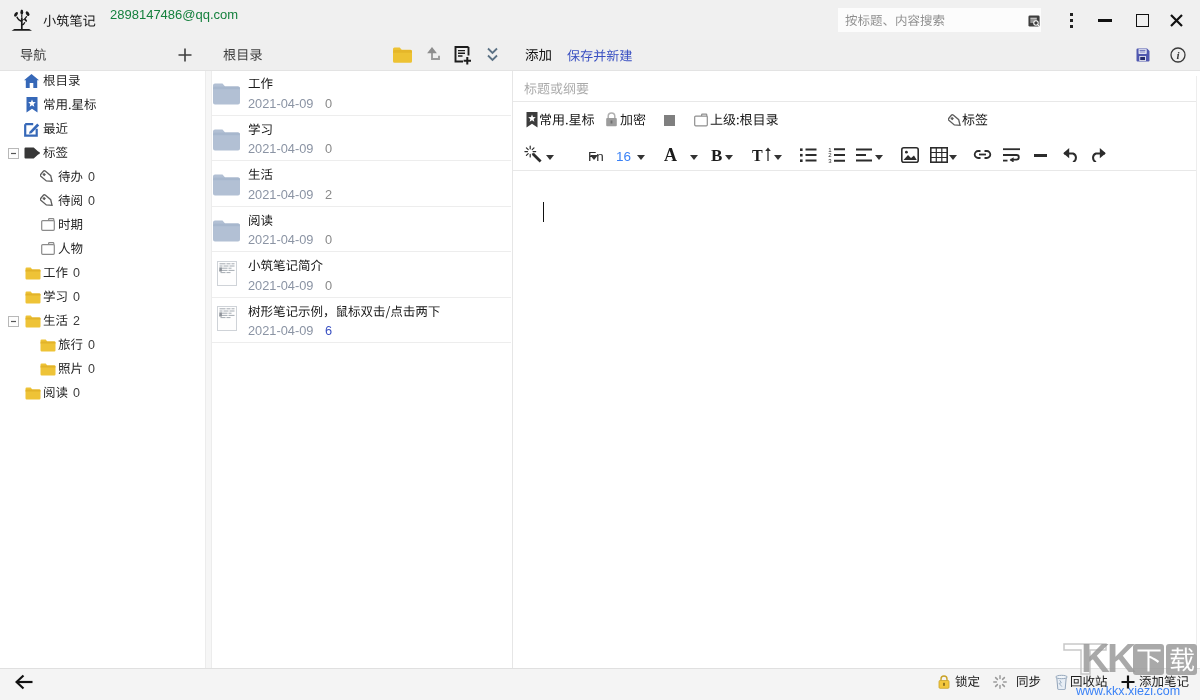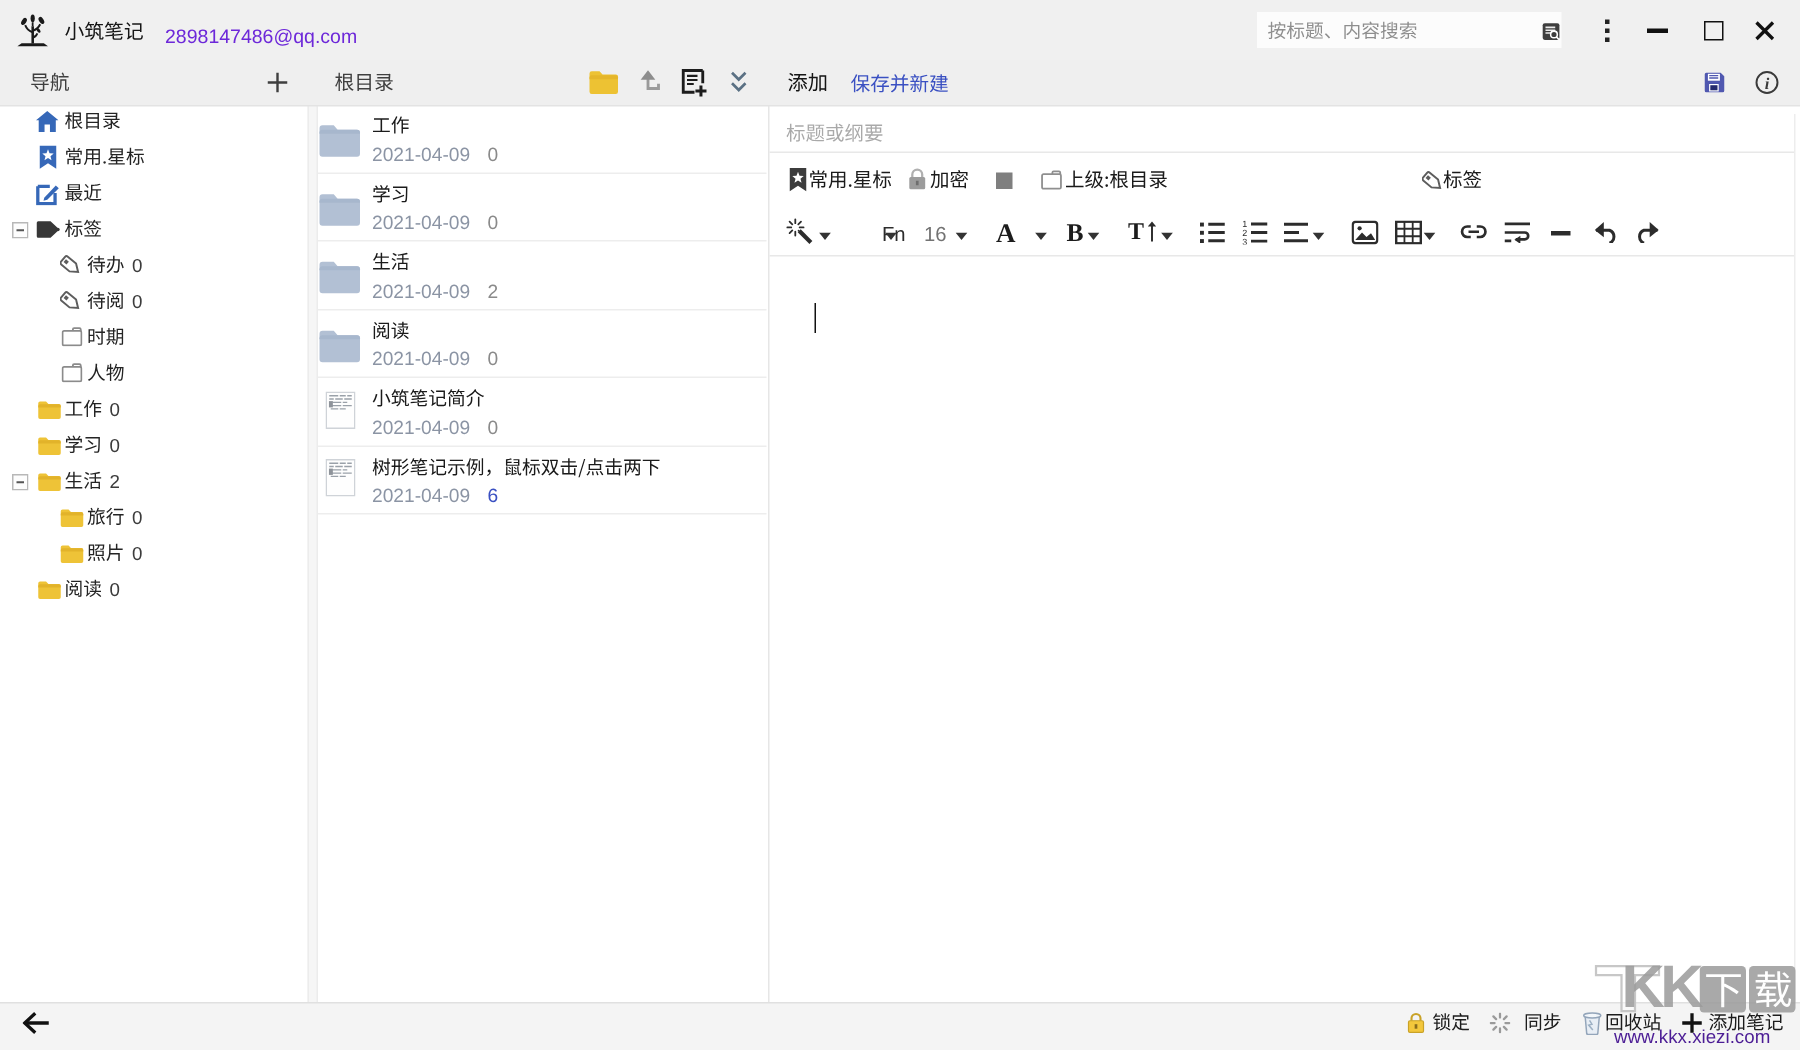--- a/index.html
+++ b/index.html
@@ -29,21 +29,21 @@
 <ellipse cx="14.6" cy="12.2" rx="1" ry="1.9" transform="rotate(-40 14.6 12.2)"></ellipse>
 <path d="M3.4 20.9 h14.8 l2.8 1.9 h-20.4 z"></path>
 </g>
   </svg>
 <svg style="position:absolute;left:43.0px;top:13.9px;" width="52.8" height="15.2" viewBox="0 0 52.8 15.2">
     <path transform="translate(0.00,11.62) scale(0.013200,-0.013200)" d="M464 826H545V24Q545 -17 533.0 -37.0Q521 -57 494 -66Q466 -75 418.5 -78.0Q371 -81 301 -80Q299 -70 293.5 -55.5Q288 -41 282.0 -27.0Q276 -13 270 -2Q307 -3 341.0 -3.5Q375 -4 400.5 -3.5Q426 -3 436 -3Q451 -2 457.5 3.5Q464 9 464 24ZM705 571 777 598Q822 528 862.0 448.0Q902 368 932.5 291.0Q963 214 976 154L895 121Q884 181 855.5 258.5Q827 336 787.5 417.5Q748 499 705 571ZM202 591 286 577Q269 504 244.0 423.5Q219 343 184.0 268.5Q149 194 103 138Q94 145 81.5 152.5Q69 160 55.5 167.0Q42 174 32 178Q77 231 110.0 302.0Q143 373 166.5 448.5Q190 524 202 591Z" fill="#161616"></path>
     <path transform="translate(13.20,11.62) scale(0.013200,-0.013200)" d="M64 496H413V429H64ZM498 508H796V441H498ZM543 299 598 335Q626 310 655.0 278.5Q684 247 708.5 217.0Q733 187 747 163L689 120Q675 145 651.0 176.0Q627 207 599.0 239.5Q571 272 543 299ZM203 471H275V125H203ZM41 126Q88 135 149.0 147.5Q210 160 278.0 174.0Q346 188 415 203L422 138Q325 116 228.5 94.0Q132 72 57 55ZM463 508H536V284Q536 238 528.5 189.0Q521 140 499.5 91.5Q478 43 439.0 0.0Q400 -43 336 -78Q331 -70 321.5 -59.5Q312 -49 302.0 -39.0Q292 -29 285 -24Q344 7 379.5 44.5Q415 82 433.0 122.5Q451 163 457.0 204.5Q463 246 463 286ZM755 508H828V50Q828 34 828.5 23.0Q829 12 832 9Q839 5 849 5Q854 5 863.0 5.0Q872 5 878 5Q883 5 889.5 6.0Q896 7 899 8Q902 10 905.0 14.5Q908 19 909 27Q911 36 912.0 55.0Q913 74 914 100Q925 91 941.0 83.0Q957 75 972 70Q971 44 968.5 18.0Q966 -8 961 -19Q956 -31 949.0 -38.5Q942 -46 932 -52Q923 -56 909.5 -58.0Q896 -60 883 -60Q874 -60 857.5 -60.0Q841 -60 832 -60Q818 -60 802.5 -56.0Q787 -52 776 -42Q764 -32 759.5 -13.5Q755 5 755 57ZM189 734H490V669H189ZM571 734H942V669H571ZM205 845 277 828Q258 767 230.0 708.5Q202 650 168.5 600.0Q135 550 99 512Q92 518 80.5 526.0Q69 534 56.5 542.0Q44 550 35 554Q91 607 135.0 683.5Q179 760 205 845ZM593 842 666 826Q643 738 604.5 658.0Q566 578 519 523Q513 529 501.5 537.0Q490 545 477.5 553.0Q465 561 456 566Q504 616 539.0 689.0Q574 762 593 842ZM257 682 320 705Q340 669 359.0 624.5Q378 580 386 549L320 523Q312 554 294.5 599.5Q277 645 257 682ZM672 680 736 703Q763 669 789.5 626.5Q816 584 829 553L763 527Q750 557 725.0 600.5Q700 644 672 680Z" fill="#161616"></path>
     <path transform="translate(26.40,11.62) scale(0.013200,-0.013200)" d="M807 573 849 512Q780 496 695.5 482.5Q611 469 518.0 458.0Q425 447 329.5 439.0Q234 431 145 426Q144 440 138.5 458.0Q133 476 127 488Q217 494 311.5 502.0Q406 510 497.0 521.5Q588 533 667.5 545.5Q747 558 807 573ZM426 476H501V44Q501 15 514.5 5.5Q528 -4 574 -4Q584 -4 605.0 -4.0Q626 -4 653.0 -4.0Q680 -4 708.5 -4.0Q737 -4 760.0 -4.0Q783 -4 795 -4Q820 -4 832.0 4.5Q844 13 850.0 36.5Q856 60 859 106Q872 97 892.0 89.0Q912 81 928 78Q923 20 911.0 -12.5Q899 -45 873.0 -58.0Q847 -71 799 -71Q792 -71 768.5 -71.0Q745 -71 714.5 -71.0Q684 -71 653.5 -71.0Q623 -71 600.5 -71.0Q578 -71 570 -71Q514 -71 482.5 -61.0Q451 -51 438.5 -26.5Q426 -2 426 44ZM107 331 846 394 853 332 114 268ZM58 159 937 234 944 169 65 93ZM166 745H476V681H166ZM555 745H935V681H555ZM184 845 257 827Q238 772 212.5 719.5Q187 667 158.5 620.0Q130 573 100 538Q92 544 80.5 552.0Q69 560 57.0 567.5Q45 575 36 579Q83 629 122.0 699.0Q161 769 184 845ZM578 845 651 827Q626 746 583.5 672.5Q541 599 493 549Q486 555 474.0 563.5Q462 572 450.0 580.0Q438 588 429 592Q479 638 517.5 704.5Q556 771 578 845ZM235 699 298 721Q321 685 342.5 641.0Q364 597 374 566L308 541Q299 572 278.0 617.0Q257 662 235 699ZM651 697 713 718Q733 689 753.0 653.5Q773 618 781 592L715 568Q708 594 689.0 630.5Q670 667 651 697Z" fill="#161616"></path>
     <path transform="translate(39.60,11.62) scale(0.013200,-0.013200)" d="M124 769 176 815Q204 792 234.0 764.0Q264 736 291.0 709.5Q318 683 335 661L280 607Q264 630 238.0 658.0Q212 686 182.0 715.5Q152 745 124 769ZM200 -60 186 12 208 43 384 163Q388 148 395.0 129.0Q402 110 408 98Q345 54 306.5 26.0Q268 -2 246.5 -18.0Q225 -34 215.0 -43.5Q205 -53 200 -60ZM46 526H259V453H46ZM200 -61Q196 -52 188.5 -41.5Q181 -31 173.0 -20.5Q165 -10 157 -4Q171 6 188.5 31.0Q206 56 206 93V526H280V37Q280 37 272.0 30.0Q264 23 252.0 11.5Q240 0 228.0 -13.5Q216 -27 208.0 -39.0Q200 -51 200 -61ZM470 442H858V370H470ZM438 442H515V56Q515 26 529.0 16.5Q543 7 591 7Q600 7 621.5 7.0Q643 7 670.5 7.0Q698 7 726.0 7.0Q754 7 777.0 7.0Q800 7 812 7Q843 7 858.5 19.5Q874 32 880.5 68.0Q887 104 889 175Q899 168 911.5 161.5Q924 155 937.5 150.5Q951 146 962 143Q957 62 943.5 16.5Q930 -29 900.5 -47.0Q871 -65 816 -65Q808 -65 784.5 -65.0Q761 -65 731.0 -65.0Q701 -65 670.0 -65.0Q639 -65 616.5 -65.0Q594 -65 586 -65Q530 -65 497.5 -55.0Q465 -45 451.5 -18.5Q438 8 438 57ZM419 770H891V318H816V695H419Z" fill="#161616"></path>
   </svg>
-<div style="position:absolute;left:110.0px;top:24px;font:400 13.0px 'Liberation Sans',sans-serif;color:#6d28d9;letter-spacing:normal;white-space:pre;transform:translateY(-50%)">2898147486@qq.com</div>
+<div style="position:absolute;left:110.0px;top:14px;font:400 13.0px 'Liberation Sans',sans-serif;color:#15803d;letter-spacing:normal;white-space:pre;transform:translateY(-50%)">2898147486@qq.com</div>
 <div class="abs" style="left:838px;top:8px;width:203px;height:24px;background:#fcfcfc"></div>
 <svg style="position:absolute;left:845.0px;top:13.8px;" width="100.0" height="14.4" viewBox="0 0 100.0 14.4">
     <path transform="translate(0.00,11.00) scale(0.012500,-0.012500)" d="M355 447H959V379H355ZM775 405 857 400Q832 260 775.5 166.0Q719 72 625.0 13.0Q531 -46 395 -81Q392 -73 385.5 -60.5Q379 -48 371.5 -36.0Q364 -24 358 -16Q485 12 571.5 63.5Q658 115 708.0 198.0Q758 281 775 405ZM417 210 467 258Q528 229 596.5 193.5Q665 158 731.0 119.5Q797 81 855.0 44.0Q913 7 954 -24L900 -82Q861 -51 804.5 -13.5Q748 24 682.0 64.0Q616 104 548.0 141.5Q480 179 417 210ZM593 831 668 845Q683 808 696.0 765.5Q709 723 716 692L638 675Q633 707 619.5 750.5Q606 794 593 831ZM417 210Q440 247 463.5 295.5Q487 344 510.0 397.0Q533 450 553.0 503.5Q573 557 587 605L663 594Q643 525 613.0 449.5Q583 374 550.5 304.5Q518 235 489 183ZM383 712H945V518H873V645H454V517H383ZM30 277Q73 289 128.0 304.5Q183 320 244.0 339.0Q305 358 367 376L377 309Q292 281 205.0 253.5Q118 226 48 204ZM42 639H357V568H42ZM177 840H249V7Q249 -24 241.0 -41.0Q233 -58 214 -67Q195 -75 162.5 -77.5Q130 -80 81 -80Q79 -66 72.5 -46.5Q66 -27 58 -12Q92 -13 120.0 -13.0Q148 -13 158 -12Q168 -12 172.5 -8.0Q177 -4 177 7Z" fill="#8e8e8e"></path>
     <path transform="translate(12.50,11.00) scale(0.012500,-0.012500)" d="M466 764H902V693H466ZM422 525H956V454H422ZM636 490H712V17Q712 -15 704.0 -33.5Q696 -52 674 -62Q652 -71 616.5 -73.5Q581 -76 529 -76Q527 -59 520.0 -37.5Q513 -16 505 1Q544 0 575.5 0.0Q607 0 617 0Q628 1 632.0 4.5Q636 8 636 18ZM779 325 843 345Q868 296 890.5 240.5Q913 185 931.0 133.0Q949 81 957 41L888 16Q880 56 863.5 109.0Q847 162 825.0 218.5Q803 275 779 325ZM491 342 560 327Q545 269 523.5 212.5Q502 156 477.0 106.0Q452 56 425 18Q418 23 407.0 30.5Q396 38 384.5 45.5Q373 53 364 57Q406 111 439.0 187.0Q472 263 491 342ZM49 628H408V558H49ZM202 840H277V-79H202ZM193 586 244 570Q231 515 212.5 455.0Q194 395 170.5 337.5Q147 280 120.5 230.0Q94 180 66 145Q62 155 54.5 168.0Q47 181 39.0 193.5Q31 206 24 215Q58 256 91.5 318.0Q125 380 151.5 451.0Q178 522 193 586ZM272 537Q281 527 300.5 502.5Q320 478 343.0 449.0Q366 420 385.0 395.5Q404 371 412 360L368 301Q358 318 340.5 346.5Q323 375 302.5 406.0Q282 437 263.5 463.0Q245 489 234 503Z" fill="#8e8e8e"></path>
     <path transform="translate(25.00,11.00) scale(0.012500,-0.012500)" d="M176 615V539H380V615ZM176 743V668H380V743ZM108 798H450V484H108ZM49 410H501V351H49ZM499 794H955V733H499ZM252 390H317V9L252 48ZM282 244H483V186H282ZM691 773 767 759Q752 720 736.5 680.5Q721 641 708 613L647 627Q659 659 671.5 700.0Q684 741 691 773ZM168 198Q194 134 235.5 95.5Q277 57 333.5 37.0Q390 17 460.5 10.5Q531 4 615 4Q629 4 662.5 4.0Q696 4 740.0 4.5Q784 5 828.5 5.0Q873 5 909.5 5.5Q946 6 963 6Q955 -5 947.0 -24.0Q939 -43 936 -58H868H614Q520 -58 442.5 -49.5Q365 -41 303.5 -16.0Q242 9 197.0 56.5Q152 104 121 182ZM540 636H907V219H841V579H603V215H540ZM124 302 188 298Q182 177 160.5 82.5Q139 -12 88 -78Q83 -73 72.5 -66.0Q62 -59 51.5 -52.0Q41 -45 33 -41Q83 17 101.5 105.0Q120 193 124 302ZM695 530H759Q756 425 745.5 343.0Q735 261 708.5 201.0Q682 141 631.0 98.0Q580 55 494 27Q489 38 478.5 53.0Q468 68 458 77Q537 101 583.5 139.0Q630 177 653.0 231.0Q676 285 684.5 359.0Q693 433 695 530ZM730 186 774 226Q805 205 839.0 178.5Q873 152 903.5 126.0Q934 100 954 79L908 33Q889 54 859.0 81.0Q829 108 795.5 135.5Q762 163 730 186Z" fill="#8e8e8e"></path>
     <path transform="translate(37.50,11.00) scale(0.012500,-0.012500)" d="M273 -56Q241 -16 203.0 24.0Q165 64 126.5 101.0Q88 138 52 167L117 224Q153 195 193.0 157.0Q233 119 271.5 79.0Q310 39 341 2Z" fill="#8e8e8e"></path>
     <path transform="translate(50.00,11.00) scale(0.012500,-0.012500)" d="M452 434 508 475Q546 442 588.0 403.5Q630 365 670.0 325.5Q710 286 745.0 249.5Q780 213 804 184L742 135Q719 165 685.5 202.0Q652 239 612.5 280.0Q573 321 531.5 360.5Q490 400 452 434ZM463 840H539V644Q539 596 533.5 543.0Q528 490 512.5 435.0Q497 380 465.5 325.0Q434 270 382.0 219.0Q330 168 253 122Q248 131 238.5 141.0Q229 151 218.5 162.0Q208 173 199 179Q274 219 323.0 265.5Q372 312 400.5 361.5Q429 411 442.0 460.0Q455 509 459.0 556.0Q463 603 463 645ZM99 669H863V595H173V-82H99ZM829 669H903V19Q903 -18 893.0 -37.5Q883 -57 858 -67Q831 -76 784.5 -77.5Q738 -79 671 -79Q669 -68 665.0 -54.5Q661 -41 656.0 -27.0Q651 -13 645 -3Q681 -4 713.5 -4.5Q746 -5 770.5 -5.0Q795 -5 804 -5Q819 -4 824.0 1.5Q829 7 829 20Z" fill="#8e8e8e"></path>
     <path transform="translate(62.50,11.00) scale(0.012500,-0.012500)" d="M331 632 402 609Q369 565 326.0 524.0Q283 483 235.5 447.5Q188 412 142 386Q137 393 127.0 404.0Q117 415 107.0 425.5Q97 436 89 443Q157 477 222.5 527.0Q288 577 331 632ZM587 588 637 631Q683 604 733.0 570.0Q783 536 827.5 501.0Q872 466 900 438L846 388Q819 417 776.0 452.5Q733 488 683.5 524.0Q634 560 587 588ZM220 255H781V-77H705V188H293V-81H220ZM259 20H742V-47H259ZM83 748H918V566H841V679H156V566H83ZM433 829 510 847Q528 819 544.5 785.5Q561 752 569 727L489 708Q481 732 465.5 766.5Q450 801 433 829ZM495 544 560 515Q508 434 433.5 364.0Q359 294 270.5 237.5Q182 181 86 142Q78 155 64.0 172.5Q50 190 37 202Q130 237 216.5 288.5Q303 340 375.5 405.5Q448 471 495 544ZM524 510Q612 404 722.0 336.0Q832 268 960 217Q947 206 933.0 188.5Q919 171 911 154Q824 194 746.0 239.5Q668 285 597.5 344.0Q527 403 463 481Z" fill="#8e8e8e"></path>
     <path transform="translate(75.00,11.00) scale(0.012500,-0.012500)" d="M39 309Q96 328 175.5 357.0Q255 386 336 418L349 350Q274 321 198.0 291.0Q122 261 59 238ZM46 638H339V568H46ZM166 840H237V13Q237 -17 230.0 -34.0Q223 -51 205 -61Q187 -70 158.0 -73.0Q129 -76 85 -75Q84 -61 78.0 -40.0Q72 -19 64 -3Q93 -4 117.0 -4.0Q141 -4 150 -3Q158 -3 162.0 0.0Q166 3 166 13ZM553 804 607 754Q566 732 514.5 713.5Q463 695 415 682Q413 693 405.5 707.5Q398 722 392 732Q436 746 480.5 766.0Q525 786 553 804ZM392 732 457 711V387H392ZM414 449H847V696H723V758H915V387H414ZM421 602H566V544H421ZM727 602H880V545H727ZM614 841H683V262H614ZM379 290H860V226H379ZM839 290H853L866 293L911 271Q876 190 816.5 130.5Q757 71 681.0 29.0Q605 -13 517.5 -40.0Q430 -67 338 -82Q333 -69 323.5 -50.5Q314 -32 304 -20Q391 -8 473.5 15.0Q556 38 628.0 74.0Q700 110 754.5 161.0Q809 212 839 279ZM477 247Q520 178 593.0 125.0Q666 72 760.5 36.5Q855 1 962 -16Q954 -23 945.5 -34.5Q937 -46 930.0 -57.5Q923 -69 917 -78Q808 -56 712.0 -16.0Q616 24 540.5 84.0Q465 144 416 223Z" fill="#8e8e8e"></path>
     <path transform="translate(87.50,11.00) scale(0.012500,-0.012500)" d="M461 841H539V560H461ZM665 328 718 362Q754 333 793.0 298.0Q832 263 866.5 228.5Q901 194 922 166L864 126Q845 154 811.5 189.5Q778 225 739.5 261.5Q701 298 665 328ZM633 104 690 141Q731 120 778.0 92.5Q825 65 867.5 37.0Q910 9 938 -14L877 -58Q851 -35 810.0 -6.5Q769 22 722.5 51.5Q676 81 633 104ZM290 136 358 109Q327 78 286.0 46.5Q245 15 202.0 -12.5Q159 -40 119 -61Q113 -54 102.5 -44.5Q92 -35 81.0 -25.5Q70 -16 61 -11Q123 17 185.0 56.5Q247 96 290 136ZM76 752H923V686H76ZM66 593H936V405H862V528H137V405H66ZM122 153Q121 160 117.5 172.0Q114 184 110.0 197.0Q106 210 102 219Q127 222 160.0 232.0Q193 242 237 260Q261 269 309.5 290.0Q358 311 420.0 340.5Q482 370 548.0 406.0Q614 442 673 480L727 434Q592 352 450.0 289.5Q308 227 169 183V180Q169 180 162.0 177.5Q155 175 145.5 171.0Q136 167 129.0 162.5Q122 158 122 153ZM122 153 121 200 168 224 793 258Q795 245 798.5 229.5Q802 214 806 205Q657 196 550.5 189.0Q444 182 371.5 177.0Q299 172 253.5 169.0Q208 166 182.0 163.0Q156 160 143.0 158.0Q130 156 122 153ZM194 319Q193 326 189.0 338.0Q185 350 181.5 363.0Q178 376 174 385Q189 386 207.0 393.0Q225 400 246 411Q258 417 281.5 430.0Q305 443 335.5 461.0Q366 479 397.5 501.0Q429 523 456 546L510 505Q446 458 374.5 419.0Q303 380 232 352V349Q232 349 222.5 344.5Q213 340 203.5 333.0Q194 326 194 319ZM194 319 193 362 230 381 574 400Q571 388 567.0 373.5Q563 359 562 350Q468 345 405.0 340.5Q342 336 303.0 333.0Q264 330 242.5 327.5Q221 325 210.5 323.5Q200 322 194 319ZM479 217H552V8Q552 -22 543.5 -38.5Q535 -55 510 -63Q486 -72 448.0 -73.5Q410 -75 355 -75Q352 -59 344.0 -39.5Q336 -20 327 -6Q359 -7 385.5 -7.5Q412 -8 431.5 -7.5Q451 -7 458 -6Q471 -6 475.0 -2.5Q479 1 479 10Z" fill="#8e8e8e"></path>
@@ -412,21 +412,21 @@
 <path d="M6.2 1.2 v2.6 M6.2 9.4 v2.6 M0.9 6.6 h2.6 M9.1 6.6 h2.6 M2.4 2.8 l1.8 1.8 M8.4 8.8 l0 0 M10 2.8 l-1.8 1.8 M2.4 10.4 l1.8 -1.8"></path>
 </g>
   </svg>
 <svg class="abs" style="left:546.0px;top:155.0px" width="8" height="5" viewBox="0 0 8 5">
 <path d="M0 0 h8 l-4 5 z" fill="#333"></path>
   </svg>
 <div style="position:absolute;left:588px;top:155.5px;font:400 13.5px 'Liberation Sans',sans-serif;color:#2c2c2c;letter-spacing:normal;white-space:pre;transform:translateY(-50%)">Fn</div>
 <svg class="abs" style="left:589.5px;top:155.0px" width="8" height="5" viewBox="0 0 8 5">
 <path d="M0 0 h8 l-4 5 z" fill="#333"></path>
   </svg>
-<div style="position:absolute;left:616.0px;top:155.5px;font:400 13.5px 'Liberation Sans',sans-serif;color:#737373;letter-spacing:normal;white-space:pre;transform:translateY(-50%)">16</div>
+<div style="position:absolute;left:616.0px;top:155.5px;font:400 13.5px 'Liberation Sans',sans-serif;color:#3b82f6;letter-spacing:normal;white-space:pre;transform:translateY(-50%)">16</div>
 <svg class="abs" style="left:637.0px;top:155.0px" width="8" height="5" viewBox="0 0 8 5">
 <path d="M0 0 h8 l-4 5 z" fill="#333"></path>
   </svg>
 <div class="abs" style="font:bold 18px 'Liberation Serif',serif;color:#1c1c1c;left:664px;top:155.5px;transform:translateY(-52%)">A</div>
 <svg class="abs" style="left:690.0px;top:155.0px" width="8" height="5" viewBox="0 0 8 5">
 <path d="M0 0 h8 l-4 5 z" fill="#333"></path>
   </svg>
 <div class="abs" style="font:bold 17px 'Liberation Serif',serif;color:#1c1c1c;left:711px;top:155.5px;transform:translateY(-52%)">B</div>
 <svg class="abs" style="left:725.0px;top:155.0px" width="8" height="5" viewBox="0 0 8 5">
 <path d="M0 0 h8 l-4 5 z" fill="#333"></path>
@@ -516,21 +516,21 @@
 <svg class="abs" style="left:1133px;top:644px;opacity:0.85" width="67" height="32" viewBox="0 0 67 32">
 <rect x="0" y="0" width="31" height="31" rx="3" fill="#9b9b9b"></rect>
 <rect x="33" y="0" width="31" height="31" rx="3" fill="#9b9b9b"></rect>
 <g transform="translate(3,2.5)">
       <path transform="translate(0.00,22.88) scale(0.026000,-0.026000)" d="M55 766H946V691H55ZM441 707H520V-79H441ZM484 470 534 527Q579 506 629.0 479.0Q679 452 728.0 423.5Q777 395 819.5 368.0Q862 341 892 318L839 250Q810 273 768.5 301.5Q727 330 678.5 359.5Q630 389 580.0 417.5Q530 446 484 470Z" fill="#ffffff"></path>
     </g>
 <g transform="translate(36,2.5)">
       <path transform="translate(0.00,22.88) scale(0.026000,-0.026000)" d="M736 784 790 819Q813 801 837.0 778.5Q861 756 882.0 733.5Q903 711 915 693L858 653Q841 681 805.5 718.5Q770 756 736 784ZM54 614H951V553H54ZM105 760H545V700H105ZM296 841H368V583H296ZM609 839H683Q682 696 689.0 569.0Q696 442 711.0 338.0Q726 234 748.0 158.5Q770 83 799.0 42.0Q828 1 863 1Q881 1 890.5 38.0Q900 75 904 163Q915 151 932.0 140.0Q949 129 963 124Q957 49 945.0 6.5Q933 -36 912.0 -54.0Q891 -72 856 -72Q809 -72 772.5 -39.0Q736 -6 709.0 54.0Q682 114 663.0 197.5Q644 281 632.0 382.5Q620 484 614.5 599.5Q609 715 609 839ZM839 501 906 481Q873 368 823.5 262.5Q774 157 708.5 69.5Q643 -18 560 -82Q551 -70 536.0 -55.5Q521 -41 507 -31Q586 26 650.0 109.5Q714 193 761.5 293.0Q809 393 839 501ZM69 453H583V391H69ZM333 360H403V-76H333ZM121 200Q119 208 115.5 220.5Q112 233 107.5 246.5Q103 260 98 269Q110 272 121.0 285.5Q132 299 144 319Q153 333 171.5 369.0Q190 405 211.0 453.0Q232 501 247 551L321 531Q300 477 274.5 424.0Q249 371 222.0 324.0Q195 277 167 240V238Q167 238 160.0 234.0Q153 230 144.0 224.0Q135 218 128.0 212.0Q121 206 121 200ZM121 200V257L162 279H562V214H202Q170 214 149.0 210.0Q128 206 121 200ZM65 92Q128 97 212.5 104.0Q297 111 393.0 119.5Q489 128 585 137V75Q493 65 400.0 55.5Q307 46 223.0 38.0Q139 30 73 22Z" fill="#ffffff"></path>
     </g>
 </svg>
-<div style="position:absolute;left:1076.0px;top:691.0px;font:400 12.5px 'Liberation Sans',sans-serif;color:#4c1d95;letter-spacing:normal;white-space:pre;transform:translateY(-50%)">www.kkx.xiezi.com</div>
+<div style="position:absolute;left:1076.0px;top:691.0px;font:400 12.5px 'Liberation Sans',sans-serif;color:#3b82f6;letter-spacing:normal;white-space:pre;transform:translateY(-50%)">www.kkx.xiezi.com</div>
 <svg class="abs" style="left:938px;top:675px" width="12" height="14" viewBox="0 0 12 14">
 <path d="M3 5.5 V4 a3 3 0 0 1 6 0 V5.5" fill="none" stroke="#c9a227" stroke-width="1.4"></path>
 <rect x="1" y="5.5" width="10" height="7.8" rx="1" fill="#f3c73c" stroke="#c9a227" stroke-width="0.8"></rect>
 <rect x="5.1" y="7.8" width="1.8" height="3" fill="#8a6d1d"></rect>
 </svg>
 <svg style="position:absolute;left:955.0px;top:674.8px;" width="25.0" height="14.4" viewBox="0 0 25.0 14.4">
     <path transform="translate(0.00,11.00) scale(0.012500,-0.012500)" d="M179 837 245 818Q226 764 198.5 710.5Q171 657 138.5 610.0Q106 563 71 527Q68 535 61.0 548.0Q54 561 46.5 574.5Q39 588 32 595Q78 640 117.0 704.0Q156 768 179 837ZM158 725H415V658H145ZM187 -73 177 -7 202 22 395 123Q397 109 402.0 90.5Q407 72 411 60Q343 23 301.0 0.0Q259 -23 236.5 -37.0Q214 -51 203.5 -59.0Q193 -67 187 -73ZM111 547H393V479H111ZM69 344H409V275H69ZM640 446H712V274Q712 229 702.5 181.0Q693 133 662.5 85.5Q632 38 573.5 -4.5Q515 -47 417 -81Q410 -69 396.5 -52.5Q383 -36 370 -25Q462 4 516.0 40.5Q570 77 597.0 117.5Q624 158 632.0 198.5Q640 239 640 275ZM673 57 719 105Q760 87 806.0 64.0Q852 41 894.0 17.5Q936 -6 963 -26L915 -79Q889 -59 848.0 -34.5Q807 -10 761.0 14.5Q715 39 673 57ZM461 572H899V106H827V502H530V104H461ZM441 778 496 805Q527 765 555.0 716.5Q583 668 596 632L537 601Q529 626 514.0 657.0Q499 688 480.0 719.5Q461 751 441 778ZM857 802 922 779Q897 733 868.5 684.5Q840 636 815 601L762 623Q778 647 796.0 678.5Q814 710 830.0 742.5Q846 775 857 802ZM644 846H714V538H644ZM187 -73Q183 -66 174.5 -57.0Q166 -48 157.0 -39.0Q148 -30 142 -25Q152 -17 166.0 -1.5Q180 14 191.0 36.0Q202 58 202 85V526H271V34Q271 34 262.5 26.0Q254 18 241.5 5.0Q229 -8 216.5 -22.5Q204 -37 195.5 -50.5Q187 -64 187 -73Z" fill="#1c1c1c"></path>
     <path transform="translate(12.50,11.00) scale(0.012500,-0.012500)" d="M211 532H795V459H211ZM499 295H836V225H499ZM460 498H538V-9L460 2ZM224 378 300 370Q280 219 231.0 105.0Q182 -9 97 -83Q92 -76 81.0 -66.5Q70 -57 58.0 -47.5Q46 -38 36 -33Q120 32 164.0 137.0Q208 242 224 378ZM272 250Q298 174 340.0 126.5Q382 79 437.0 54.0Q492 29 558.5 20.0Q625 11 702 11Q713 11 738.0 11.0Q763 11 794.5 11.0Q826 11 859.0 11.0Q892 11 919.0 11.5Q946 12 960 12Q955 3 949.0 -10.5Q943 -24 938.5 -38.5Q934 -53 932 -64H882H698Q609 -64 533.5 -52.5Q458 -41 397.5 -10.0Q337 21 290.0 78.5Q243 136 211 227ZM82 727H918V509H841V656H156V509H82ZM426 826 500 847Q517 818 534.5 783.5Q552 749 559 724L482 700Q475 724 459.0 760.0Q443 796 426 826Z" fill="#1c1c1c"></path>
   </svg>
 <svg class="abs" style="left:993px;top:675px" width="14" height="14" viewBox="0 0 14 14">

